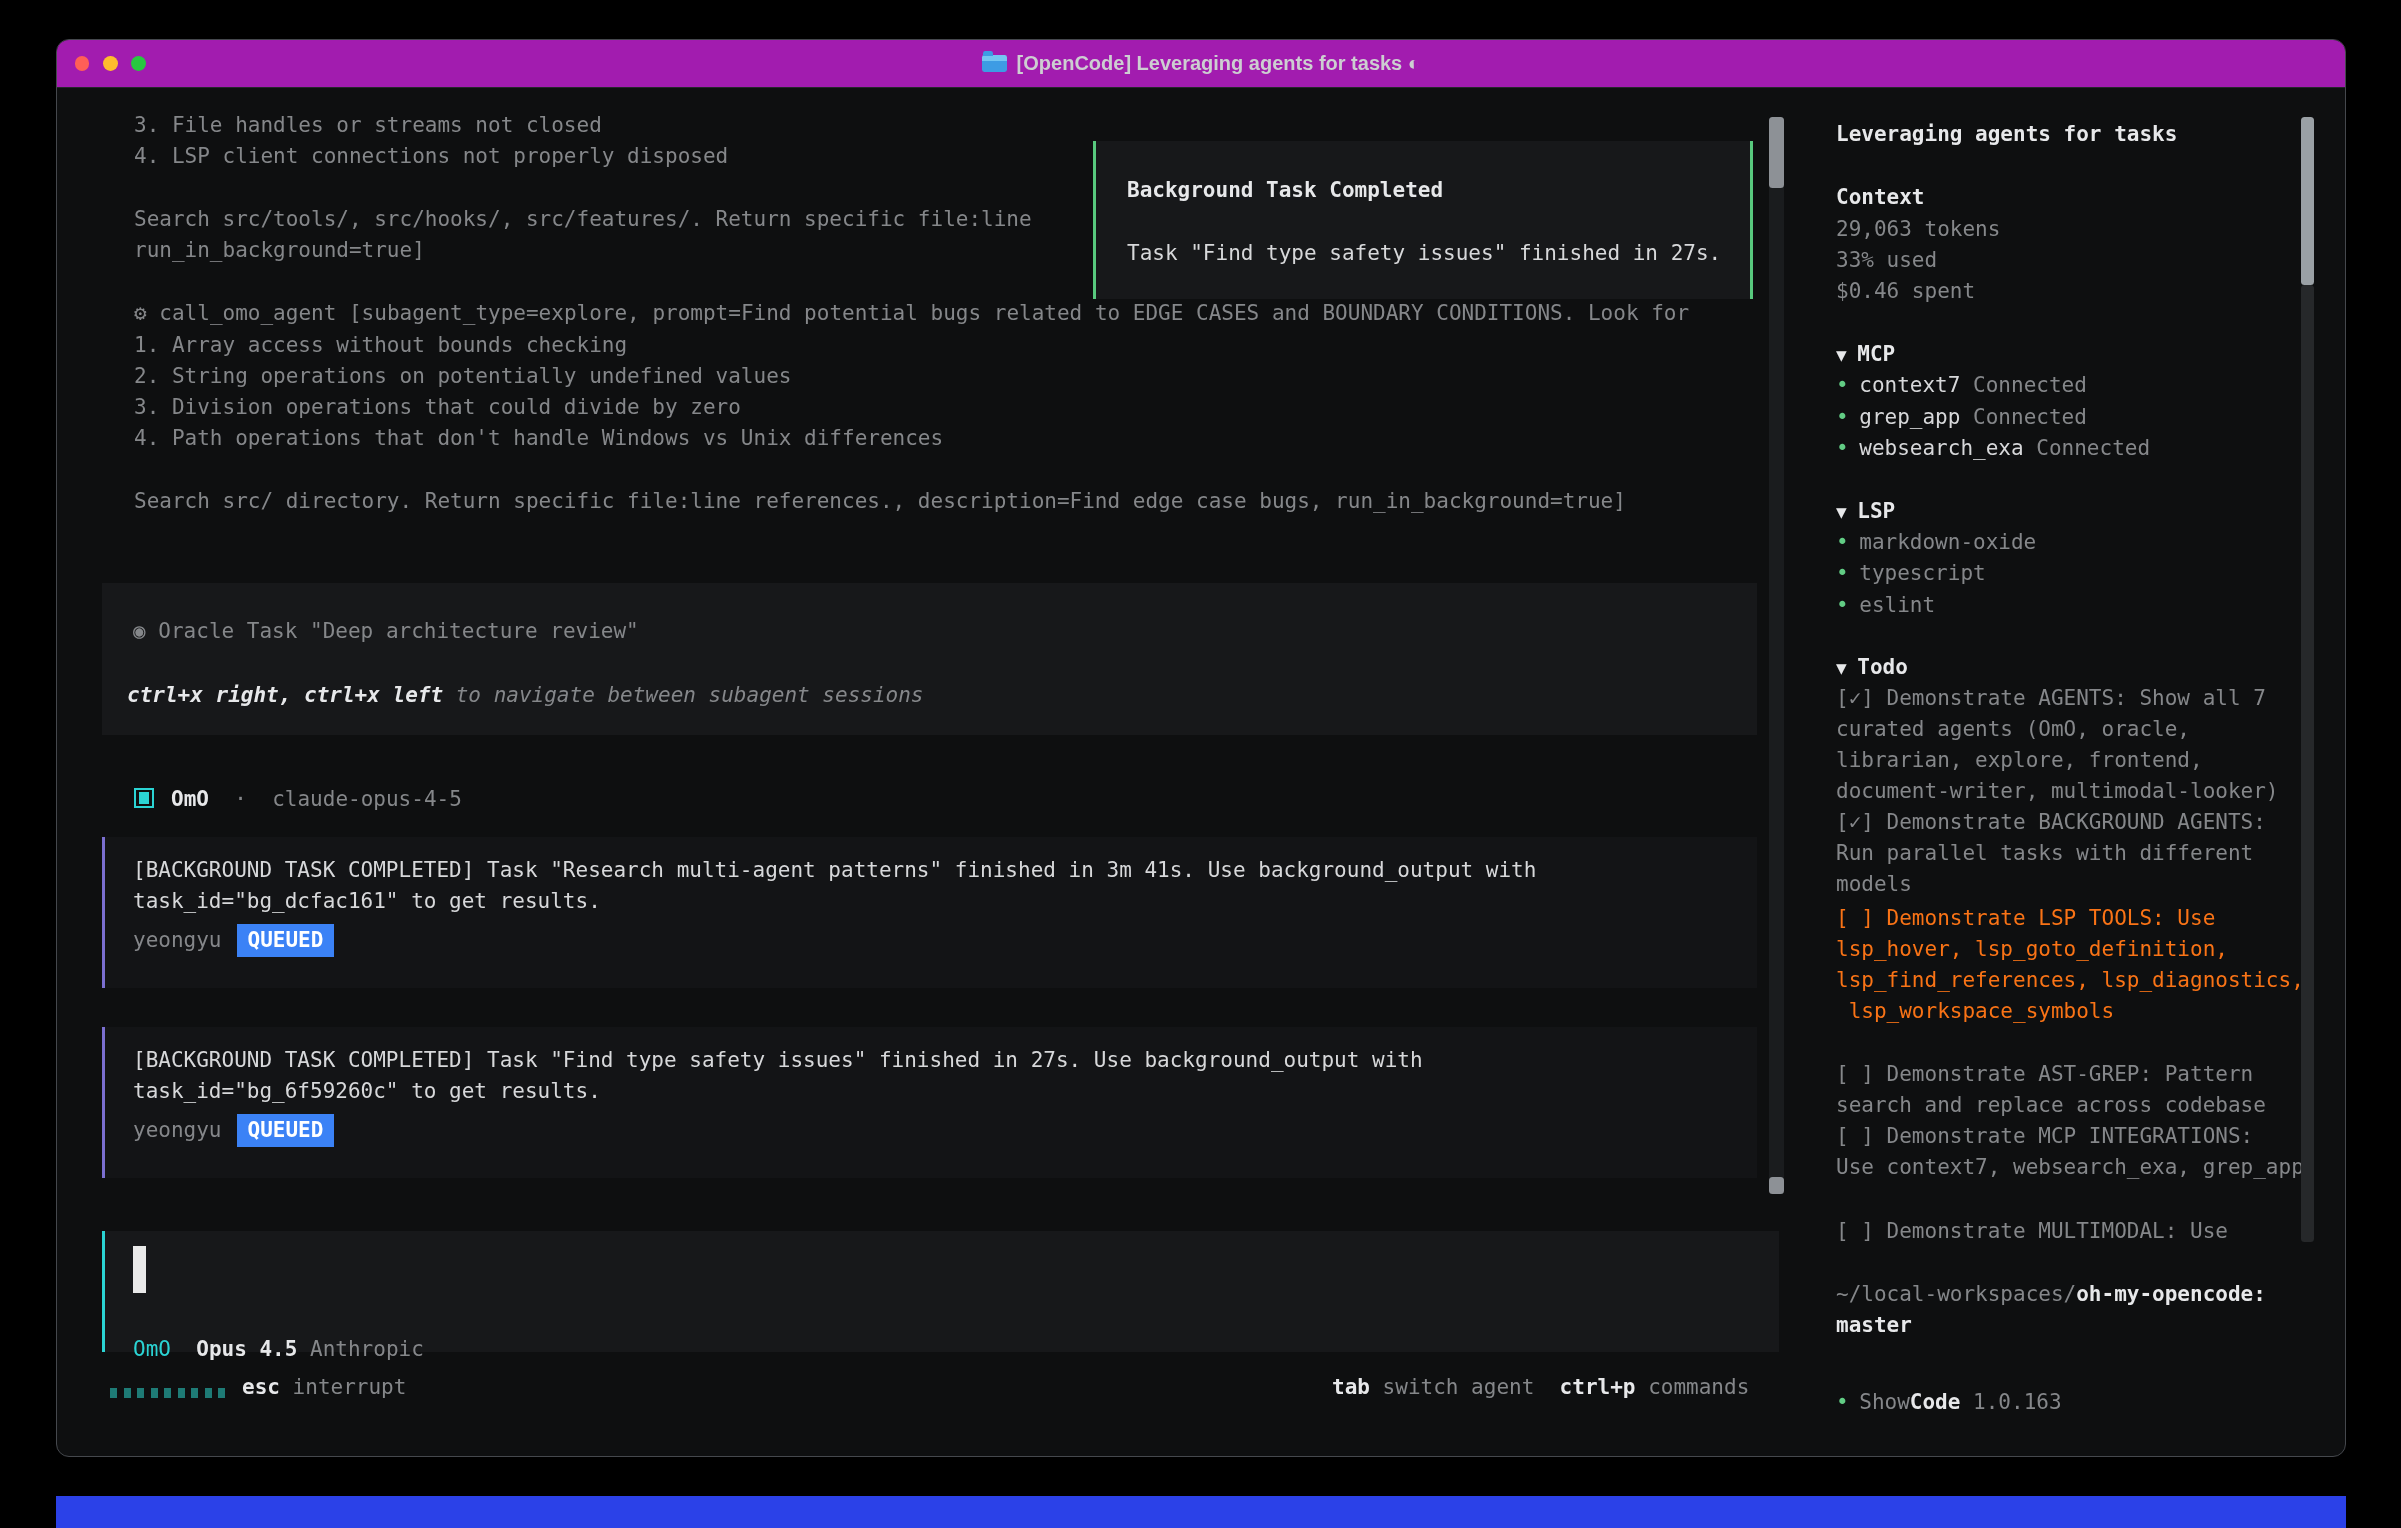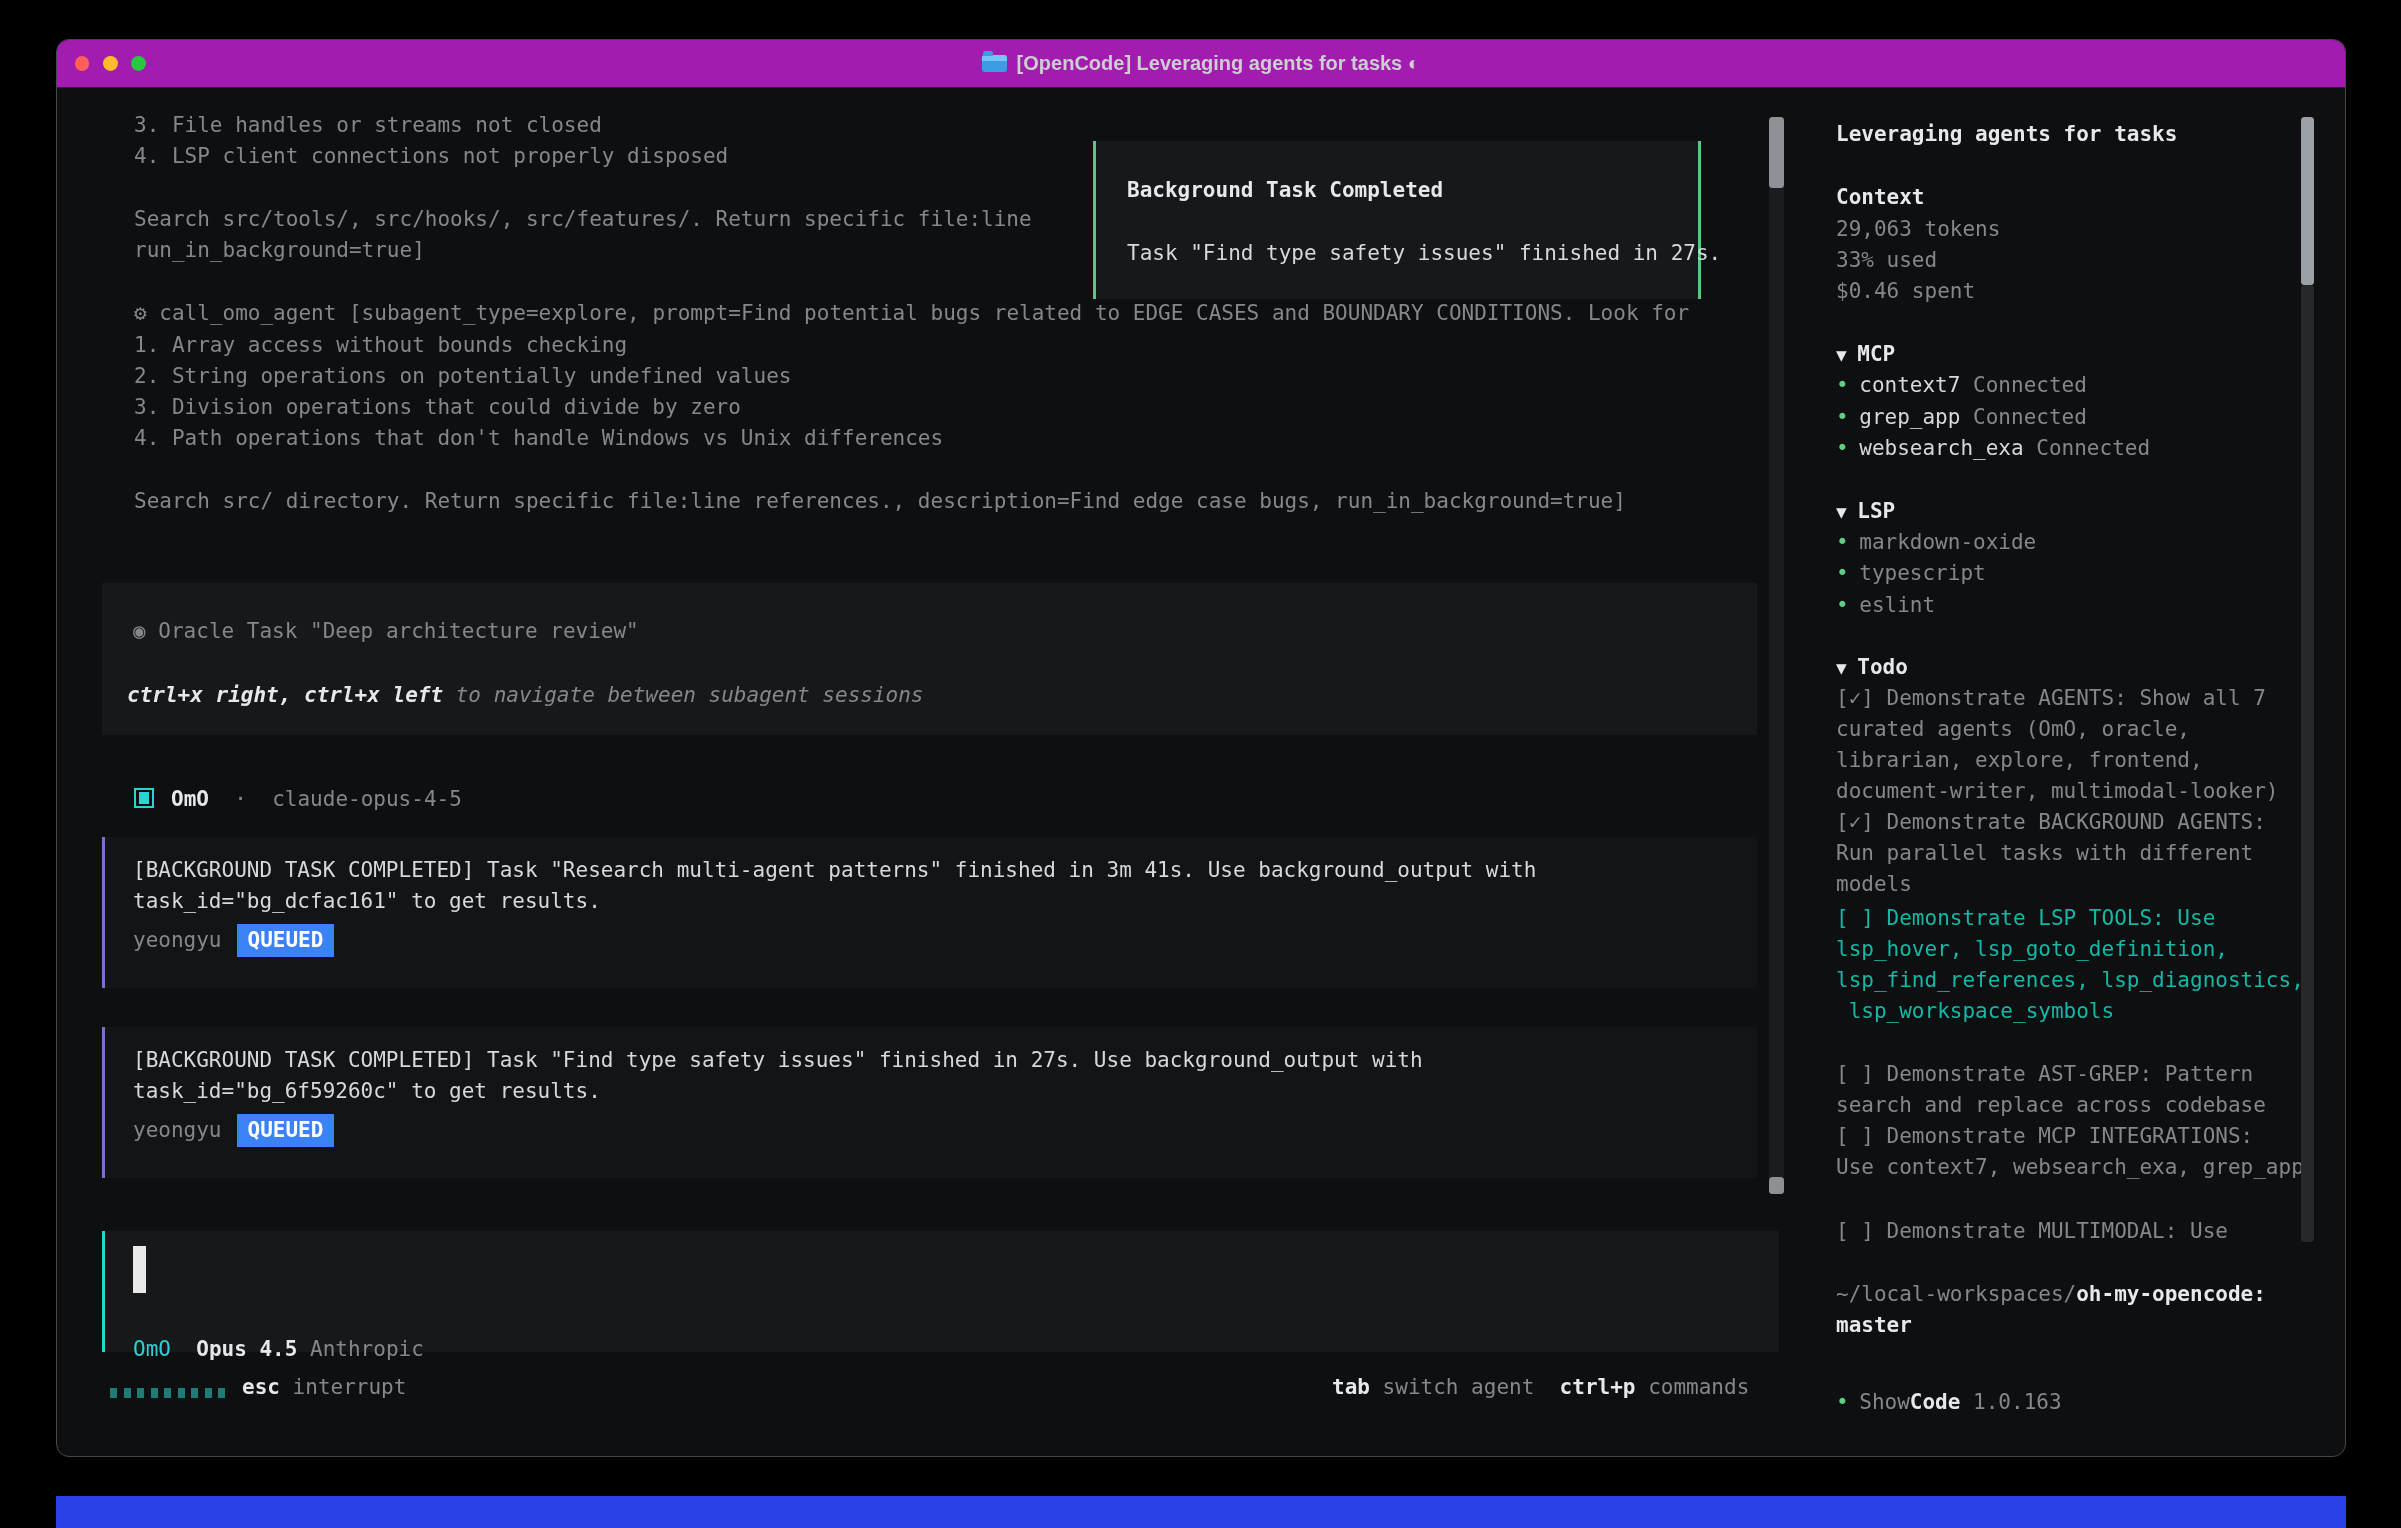--- a/index.html
+++ b/index.html
@@ -13,24 +13,24 @@
   .light.red{background:#ff5f57;} .light.yellow{background:#febc2e;} .light.green{background:#28c840;}
   .titletext{display:flex;align-items:center;gap:9.5px;color:#cdced1;
     font:bold 20px "Liberation Sans","DejaVu Sans",sans-serif;}
   .folder{width:25px;height:17.7px;background:linear-gradient(#74c6f2 0 35%,#3d9ce4 35%);
     border-radius:2.4px;position:relative;flex:0 0 auto;}
   .folder::before{content:'';position:absolute;top:-4.1px;left:1.2px;width:10px;height:5.3px;
     background:#3d9ce4;border-radius:2.4px 2.4px 0 0;}
 
   .tline{position:absolute;font-size:21px;line-height:31px;white-space:pre;color:#85878a;}
   .wh{color:#d7d8da;} .bold{font-weight:bold;color:#e7e8ea;}
-  .cyan{color:#2bd4d4;} .greentx{color:#14b8a6;}
+  .cyan{color:#2bd4d4;} .greentx{color:#f97316;}
 
   .box{position:absolute;background:#17181a;box-sizing:border-box;}
-  .notif{left:1036px;top:101px;width:608px;height:158px;
+  .notif{left:1036px;top:101px;width:660px;height:158px;
     border-left:3px solid #58c97e;border-right:3px solid #58c97e;}
   .oracle{left:45px;top:543px;width:1655px;height:152px;}
   .msgblock{left:45px;width:1655px;height:151px;background:#131416;border-left:3px solid #7b6fd0;}
   .badge{display:inline-block;background:#3b82f6;color:#ffffff;font-weight:bold;
     padding:1.2px 10.6px;margin-left:15.4px;}
   .inputbox{left:45px;top:1191px;width:1677px;height:121px;background:#17181a;
     border-left:3.5px solid #2bd4d4;}
   .cursor{position:absolute;left:28px;top:15.4px;width:13px;height:47px;background:#e9e9e9;}
 
   .agenticon{position:absolute;left:77px;top:748px;width:20px;height:20px;

